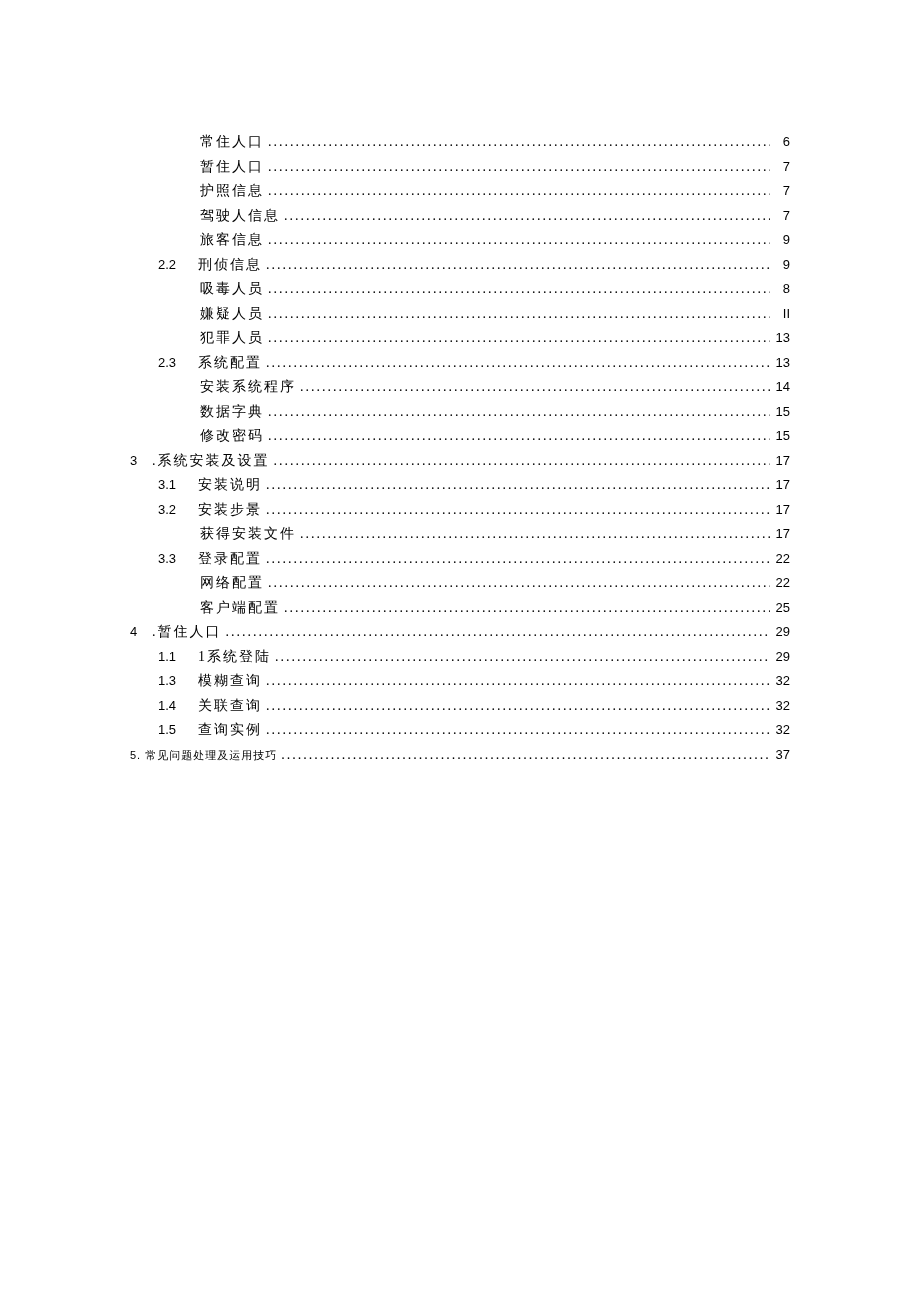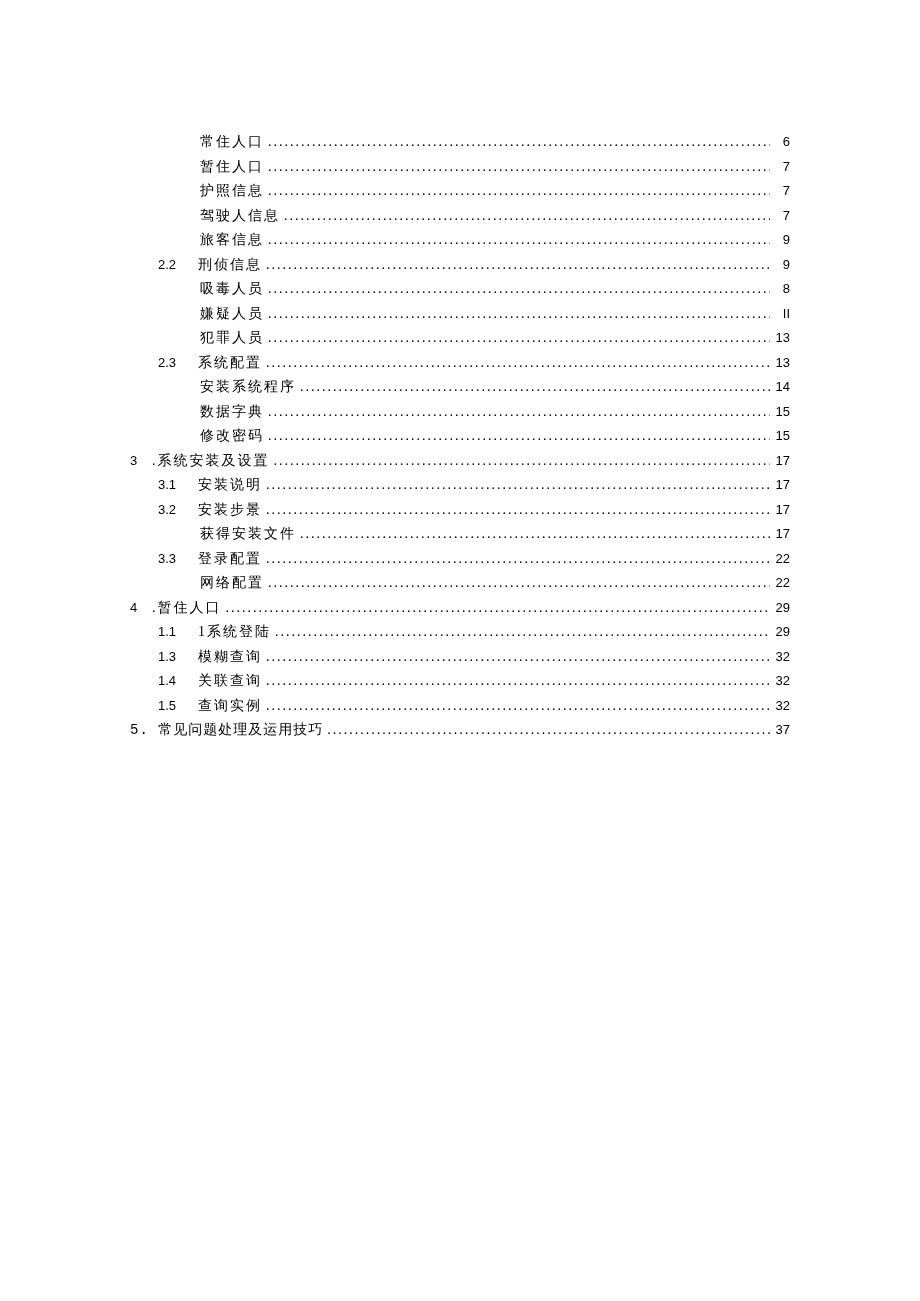--- a/index.html
+++ b/index.html
@@ -62,22 +62,22 @@
       min-width: 20px;
     }
     .spec-row {
       display: flex;
       align-items: baseline;
       line-height: 24.5px;
       white-space: nowrap;
       padding-left: 0;
     }
     .spec-title {
-      font-family: Liberation Mono, monospace;
-      font-size: 14px;
+      font-family: Liberation Sans, sans-serif;
+      font-size: 11px;
       flex-shrink: 0;
       letter-spacing: 1px;
     }
   </style>
 </head>
 <body>
 
 <div class="toc-page" id="toc-container">
     <div class="toc-row indent-2">
       <span class="title">常住人口</span>
@@ -173,20 +173,25 @@
       <span class="sub-num">3.3</span>
       <span class="title">登录配置</span>
       <span class="leader"></span>
       <span class="pg">22</span>
     </div>
     <div class="toc-row indent-2">
       <span class="title">网络配置</span>
       <span class="leader"></span>
       <span class="pg">22</span>
     </div>
+    <div class="toc-row indent-2">
+      <span class="title">客户端配置</span>
+      <span class="leader"></span>
+      <span class="pg">25</span>
+    </div>
     <div class="toc-row indent-0">
       <span class="num-col">4</span>
       <span class="title">.暂住人口</span>
       <span class="leader"></span>
       <span class="pg">29</span>
     </div>
     <div class="toc-row indent-1">
       <span class="sub-num">1.1</span>
       <span class="title">1系统登陆</span>
       <span class="leader"></span>

